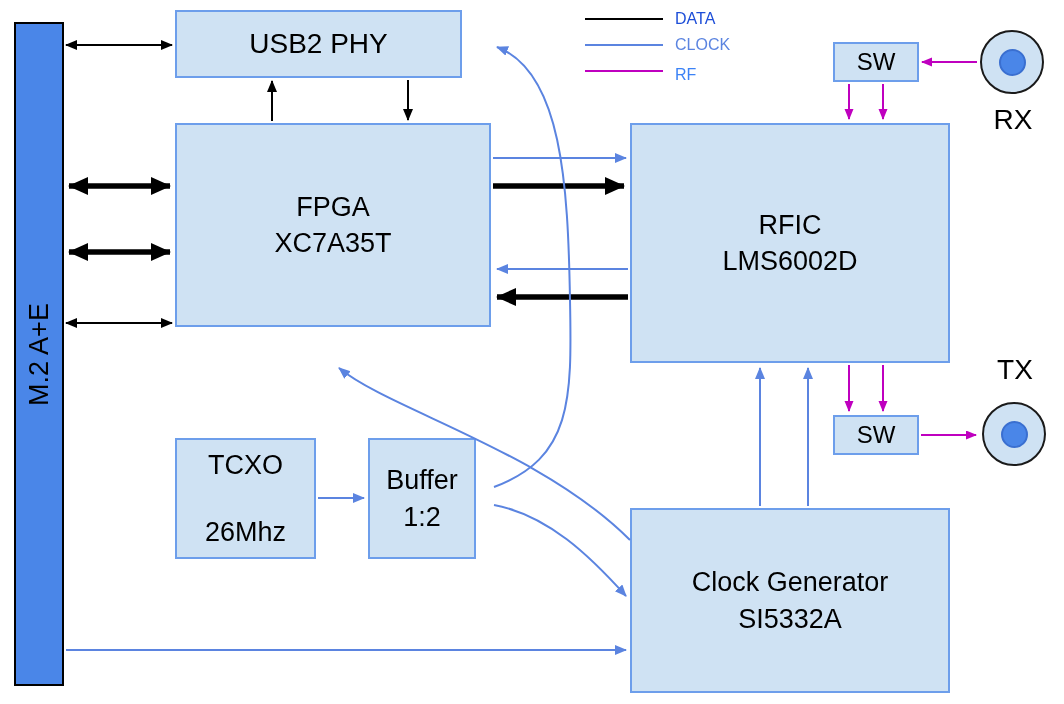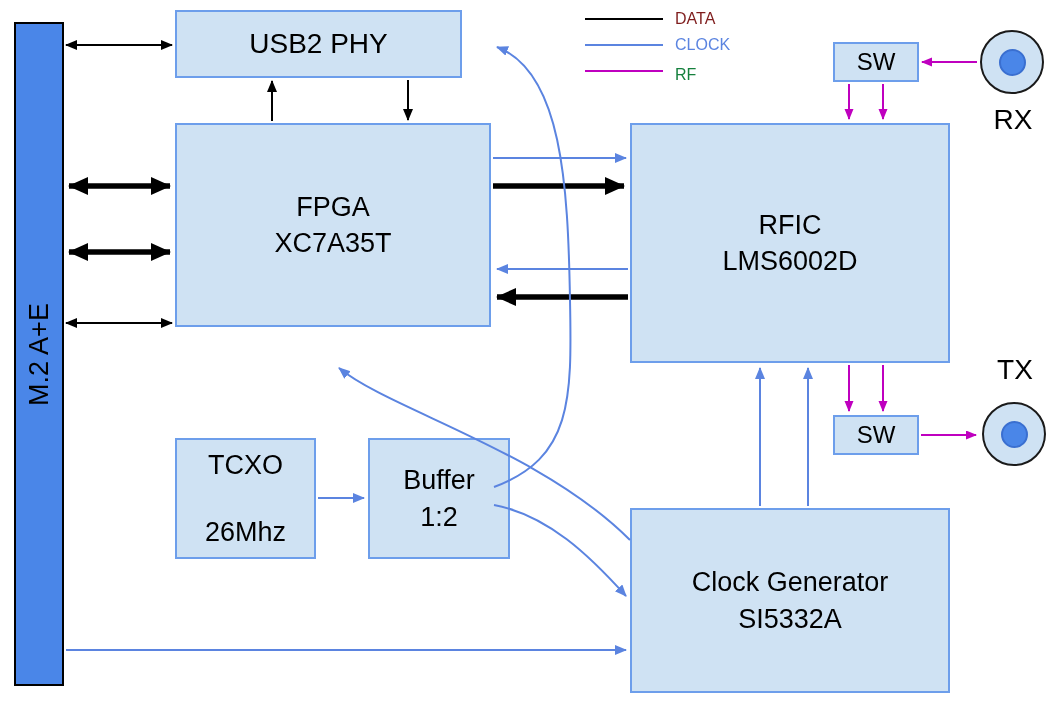--- a/index.html
+++ b/index.html
@@ -26,21 +26,21 @@
     text-align: center;
     font-size: 27px;
     line-height: 1.35;
     z-index: 2;
   }
 
   .blk-usb   { left: 175px; top: 10px;  width: 287px; height: 68px;  font-size: 28px; }
   .blk-fpga  { left: 175px; top: 123px; width: 316px; height: 204px; }
   .blk-rfic  { left: 630px; top: 123px; width: 320px; height: 240px; text-align: center; }
   .blk-tcxo  { left: 175px; top: 438px; width: 141px; height: 121px; gap: 30px; }
-  .blk-buf   { left: 368px; top: 438px; width: 142px; height: 121px; }
+  .blk-buf   { left: 368px; top: 438px; width: 108px; height: 121px; }
   .blk-cgen  { left: 630px; top: 508px; width: 320px; height: 185px; }
   .blk-swrx  { left: 833px; top: 42px;  width: 86px;  height: 40px;  font-size: 24px; }
   .blk-swtx  { left: 833px; top: 415px; width: 86px;  height: 40px;  font-size: 24px; }
 
   
   .m2 {
     position: absolute;
     left: 14px; top: 22px;
     width: 50px; height: 664px;
     background: #4a86e8;
@@ -89,23 +89,23 @@
   .lbl-tx { left: 980px; top: 354px; }
 
   
   .legend { position: absolute; left: 585px; top: 6px; z-index: 2; }
   .legend-row { display: flex; align-items: center; height: 26px; }
   .legend-line { display: inline-block; width: 78px; height: 0; border-top: 2px solid #000; margin-right: 12px; }
   .lg-data { border-color: #000000; }
   .lg-clk  { border-color: #5b84e0; }
   .lg-rf   { border-color: #bf00bf; }
   .legend-label { font-size: 16px; }
-  .lgt-data { color: #7f1d1d; text-align: center; }
+  .lgt-data { color: #1d4ed8; text-align: center; }
   .lgt-clk  { color: #5b84e0; }
-  .lgt-rf   { color: #15803d; margin-top: 8px; }
+  .lgt-rf   { color: #3b82f6; margin-top: 8px; }
 
   
   svg.wires {
     position: absolute;
     left: 0; top: 0;
     width: 1064px; height: 704px;
     z-index: 3;
     pointer-events: none;
   }
   .ln-data       { stroke: #000000; stroke-width: 2;   fill: none; }

